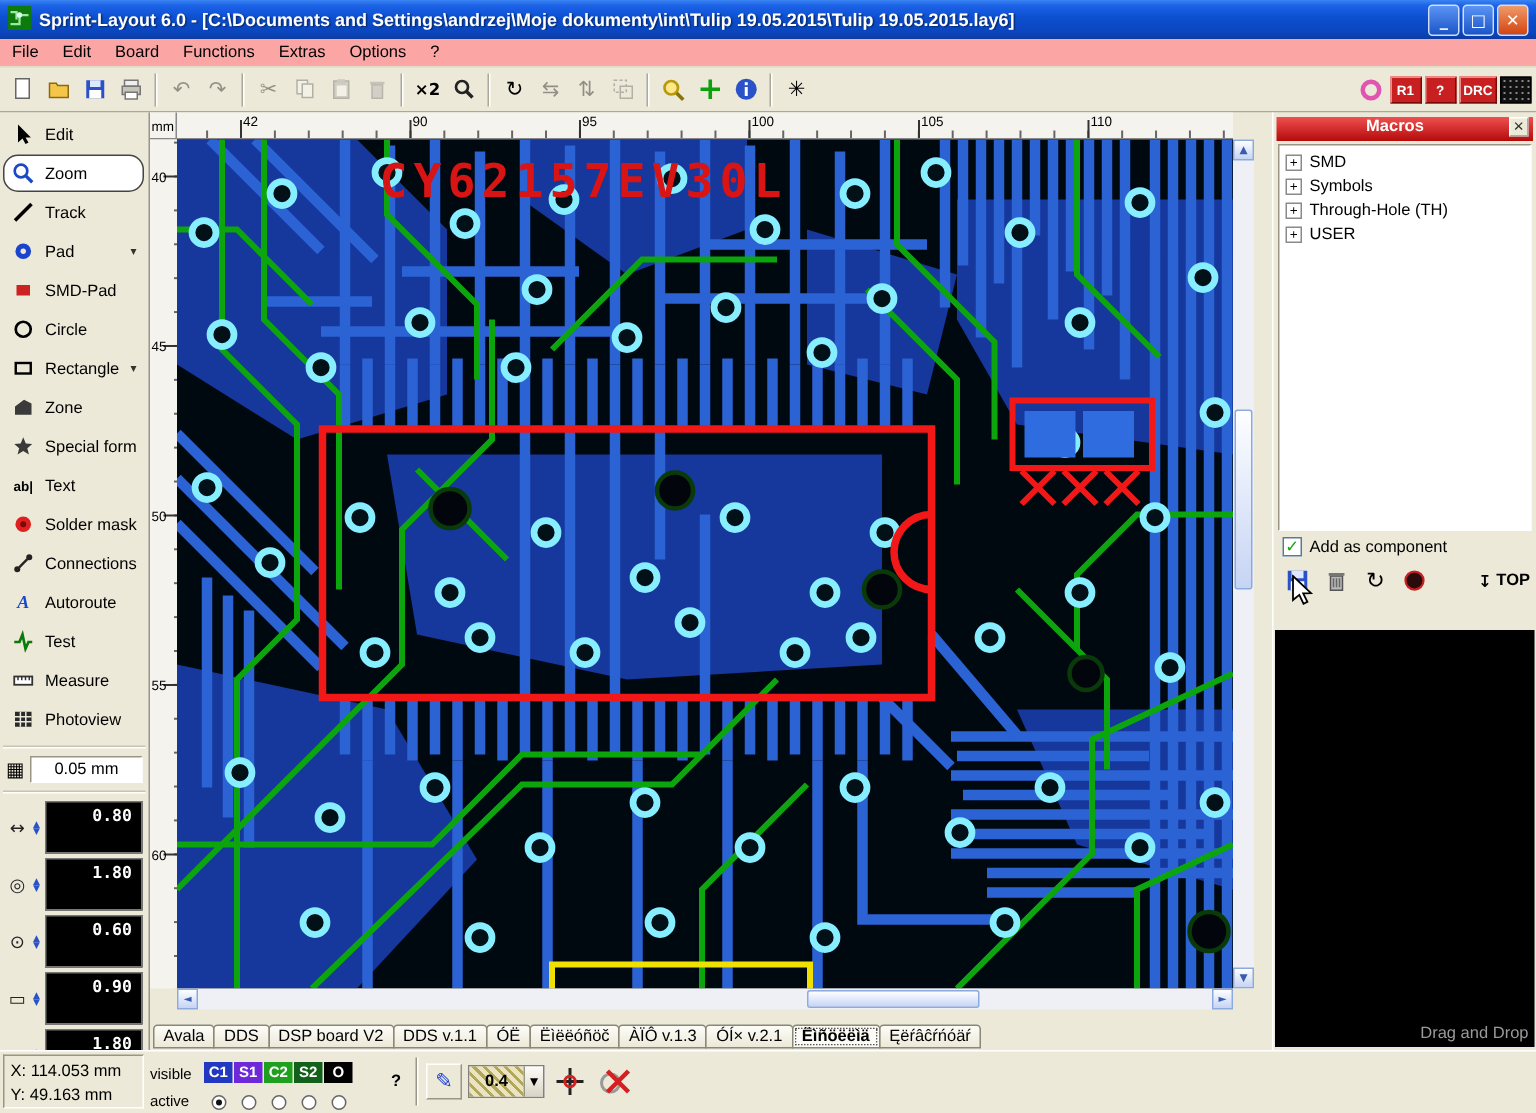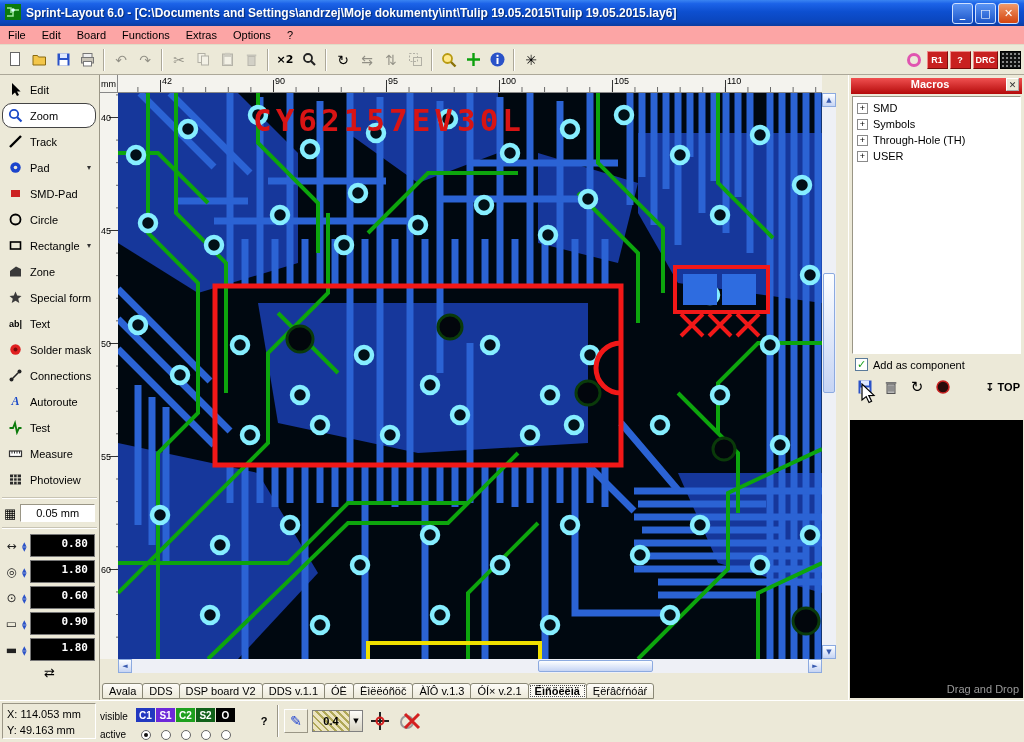--- a/index.html
+++ b/index.html
@@ -48,21 +48,21 @@
   .sdiv { height:2px; border-top:1px solid #c8c4b4; border-bottom:1px solid #fff; margin:5px 2px; }
   .gridrow { display:flex; align-items:center; gap:4px; margin:2px 4px; }
   .gicon { font-family:"DejaVu Sans",sans-serif; font-size:13px; }
   .gridbox { flex:1; background:#fff; border:1px solid; border-color:#9a9686 #fff #fff #9a9686;
     padding:2px 3px; text-align:center; }
   .vrow { display:flex; align-items:center; gap:3px; margin:3px 4px; }
   .vicon { width:15px; text-align:center; font-family:"DejaVu Sans",sans-serif; font-size:12px; color:#222; }
   .spin { display:flex; flex-direction:column; font-size:6px; line-height:5px; color:#2a52c8;
     font-family:"DejaVu Sans",sans-serif; }
   .vbox { flex:1; background:#000; color:#fff; font:bold 11px "DejaVu Sans Mono",monospace;
-    text-align:right; padding:2px 6px 6px 2px; border:1px solid #777; }
+    text-align:right; padding:2px 6px 18px 2px; border:1px solid #777; }
   .swaprow { text-align:center; font-family:"DejaVu Sans",sans-serif; font-size:13px; margin-top:4px; }
 
   
   .main { position:absolute; left:100px; top:75px; width:748px; height:625px; background:#ece9d8; }
   .corner { position:absolute; left:0; top:0; width:18px; height:18px; background:#f4f3ee;
     border-right:1px solid #888; border-bottom:1px solid #888; font-size:9px; display:flex;
     align-items:center; justify-content:center; }
   .hruler { position:absolute; left:18px; top:0; width:704px; height:18px; background-color:#f4f3ee;
     border-bottom:1px solid #888;
     background-image:linear-gradient(90deg,#333 1px,transparent 1px),linear-gradient(90deg,#666 1px,transparent 1px);

